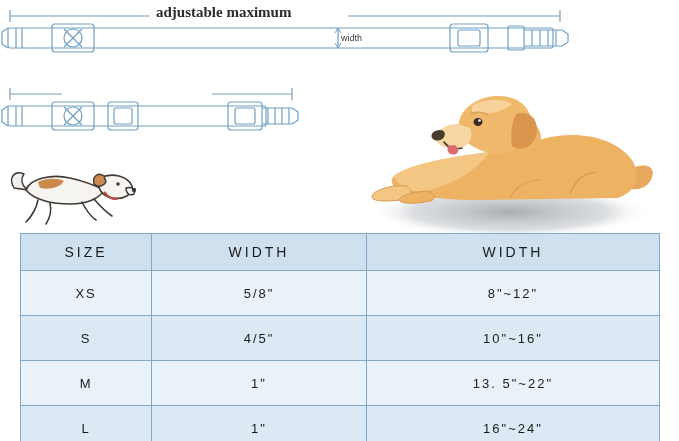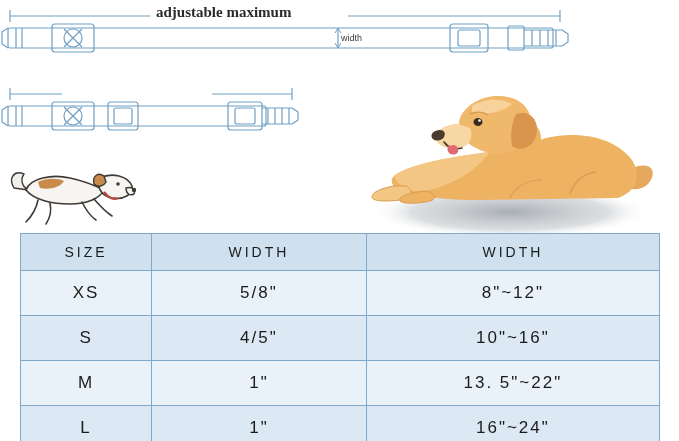--- a/index.html
+++ b/index.html
@@ -41,21 +41,21 @@
     left:20px;top:233px;
     width:640px;
     border-collapse:collapse;
     background:rgba(255,255,255,0.0);
   }
   table td{
     border:1px solid #7fa8c9;
     height:42px;
     text-align:center;
     vertical-align:middle;
-    font-size:17px;
+    font-size:13px;
     color:#1b1b1b;
     letter-spacing:2px;
     font-family:"Liberation Sans", sans-serif;
   }
   thead td{
     background:#cfe0ef;
     font-size:14px;
     letter-spacing:3px;
     height:34px;
   }

